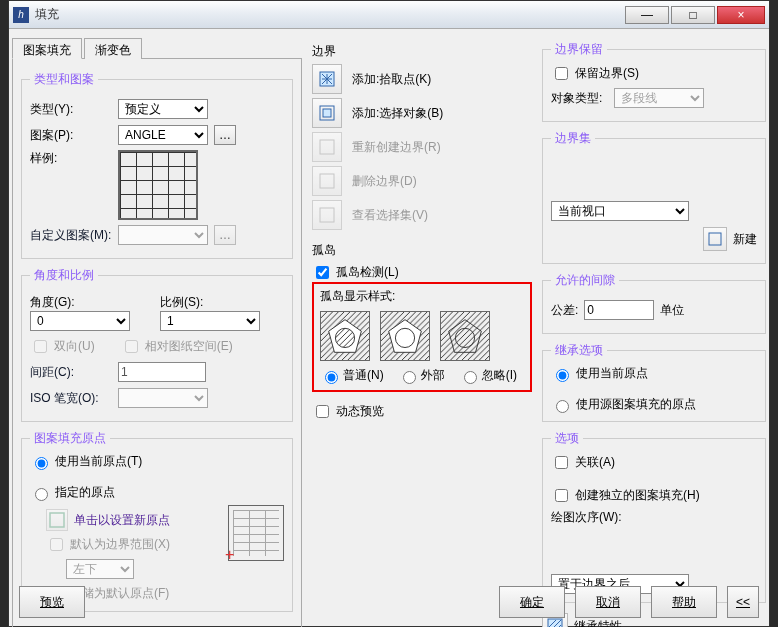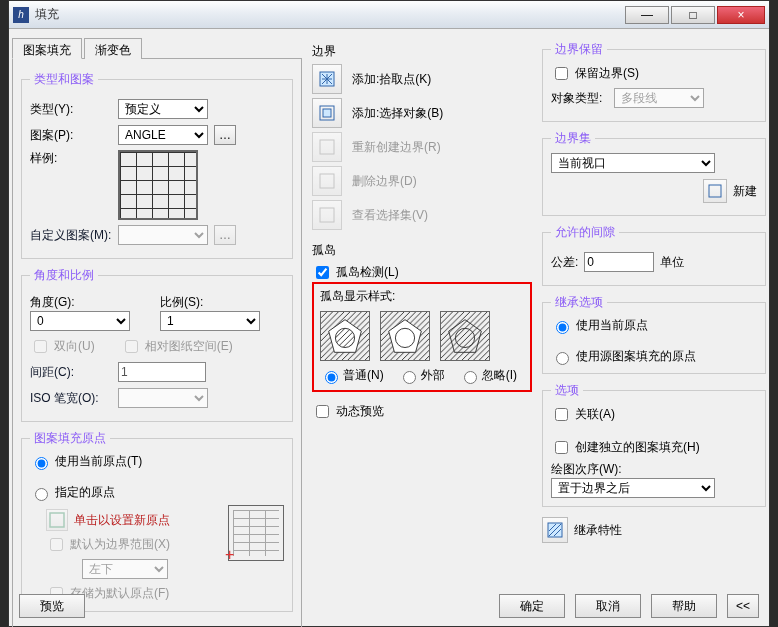--- a/index.html
+++ b/index.html
@@ -36,26 +36,26 @@
 .boundary-row.dis { color: #999; }
 .boundary-row.dis .icon-btn { opacity: 0.6; }
 .section-title { margin: 6px 0 4px; }
 .highlight-box { border: 2px solid #e00; padding: 4px 6px 6px; }
 .island-previews { display: flex; gap: 10px; margin: 6px 0; }
 .island-prev { width: 50px; height: 50px; border: 1px solid #666; }
 .radio-row { display: flex; gap: 4px; }
 .radio-opt { display: flex; align-items: center; gap: 2px; font-size: 11px; }
 .button-row { position: absolute; bottom: 8px; left: 10px; right: 10px; display: flex; gap: 10px; align-items: center; }
 .button-row .spacer { flex: 1; }
-button.std { height: 24px; padding: 0 20px; border: 1px solid #888; background: linear-gradient(#fafafa,#e2e2e2); cursor: pointer; }
+button.std { height: 32px; padding: 0 20px; border: 1px solid #888; background: linear-gradient(#fafafa,#e2e2e2); cursor: pointer; text-decoration: underline; }
 button.std.narrow { padding: 0 8px; }
 .origin-preview { width: 56px; height: 56px; border: 1px solid #666; position: relative; margin-left: auto; }
 .origin-preview .brick { position: absolute; inset: 4px; background-image: linear-gradient(#777 1px, transparent 1px), linear-gradient(90deg, #777 1px, transparent 1px); background-size: 16px 8px; opacity: .6; }
 .origin-preview .cross { position: absolute; left: -4px; bottom: -4px; color: #d33; font-size: 16px; }
-.wide-select { width: 164px; }
+.wide-select { width: 138px; margin-top: 48px; }
 </style>
 </head>
 <body>
 
 <div class="window">
   <div class="titlebar">
     <div class="app-icon">h</div>
     <div class="title">填充</div>
     <div class="winbtn">—</div>
     <div class="winbtn">□</div>
@@ -130,34 +130,34 @@
           <label class="chk">
               <input type="radio" name="orig" checked="" style="">
               <span>使用当前原点(T)</span>
             </label><br>
           <label class="chk">
               <input type="radio" name="orig" style="">
               <span>指定的原点</span>
             </label>
           <div style="display:flex;gap:6px;margin-top:4px">
             <div style="flex:1;padding-left:16px">
-              <div class="row dis" style="color:#b91c1c">
+              <div class="row dis" style="color:#4c1d95">
                 <div class="icon-btn" style="width:22px;height:22px;opacity:.5">
                     <svg viewBox="0 0 18 18">
                       <rect x="2" y="2" width="14" height="14" fill="none" stroke="#6a8" stroke-width="1.5"></rect>
                     </svg>
                   </div>
                 <span>单击以设置新原点</span>
               </div>
               <label class="chk dis">
                   <input type="checkbox" disabled="" style="">
                   <span>默认为边界范围(X)</span>
                 </label>
               <div class="row">
-                  <select disabled="" style="margin-left:36px;width:86px"><option>左下</option></select>
+                  <select disabled="" style="margin-left:20px;width:68px"><option>左下</option></select>
                 </div>
               <label class="chk dis">
                   <input type="checkbox" disabled="" style="">
                   <span>存储为默认原点(F)</span>
                 </label>
             </div>
             <div class="origin-preview">
               <div class="brick"></div>
                 <div class="cross">+</div>
             </div>

